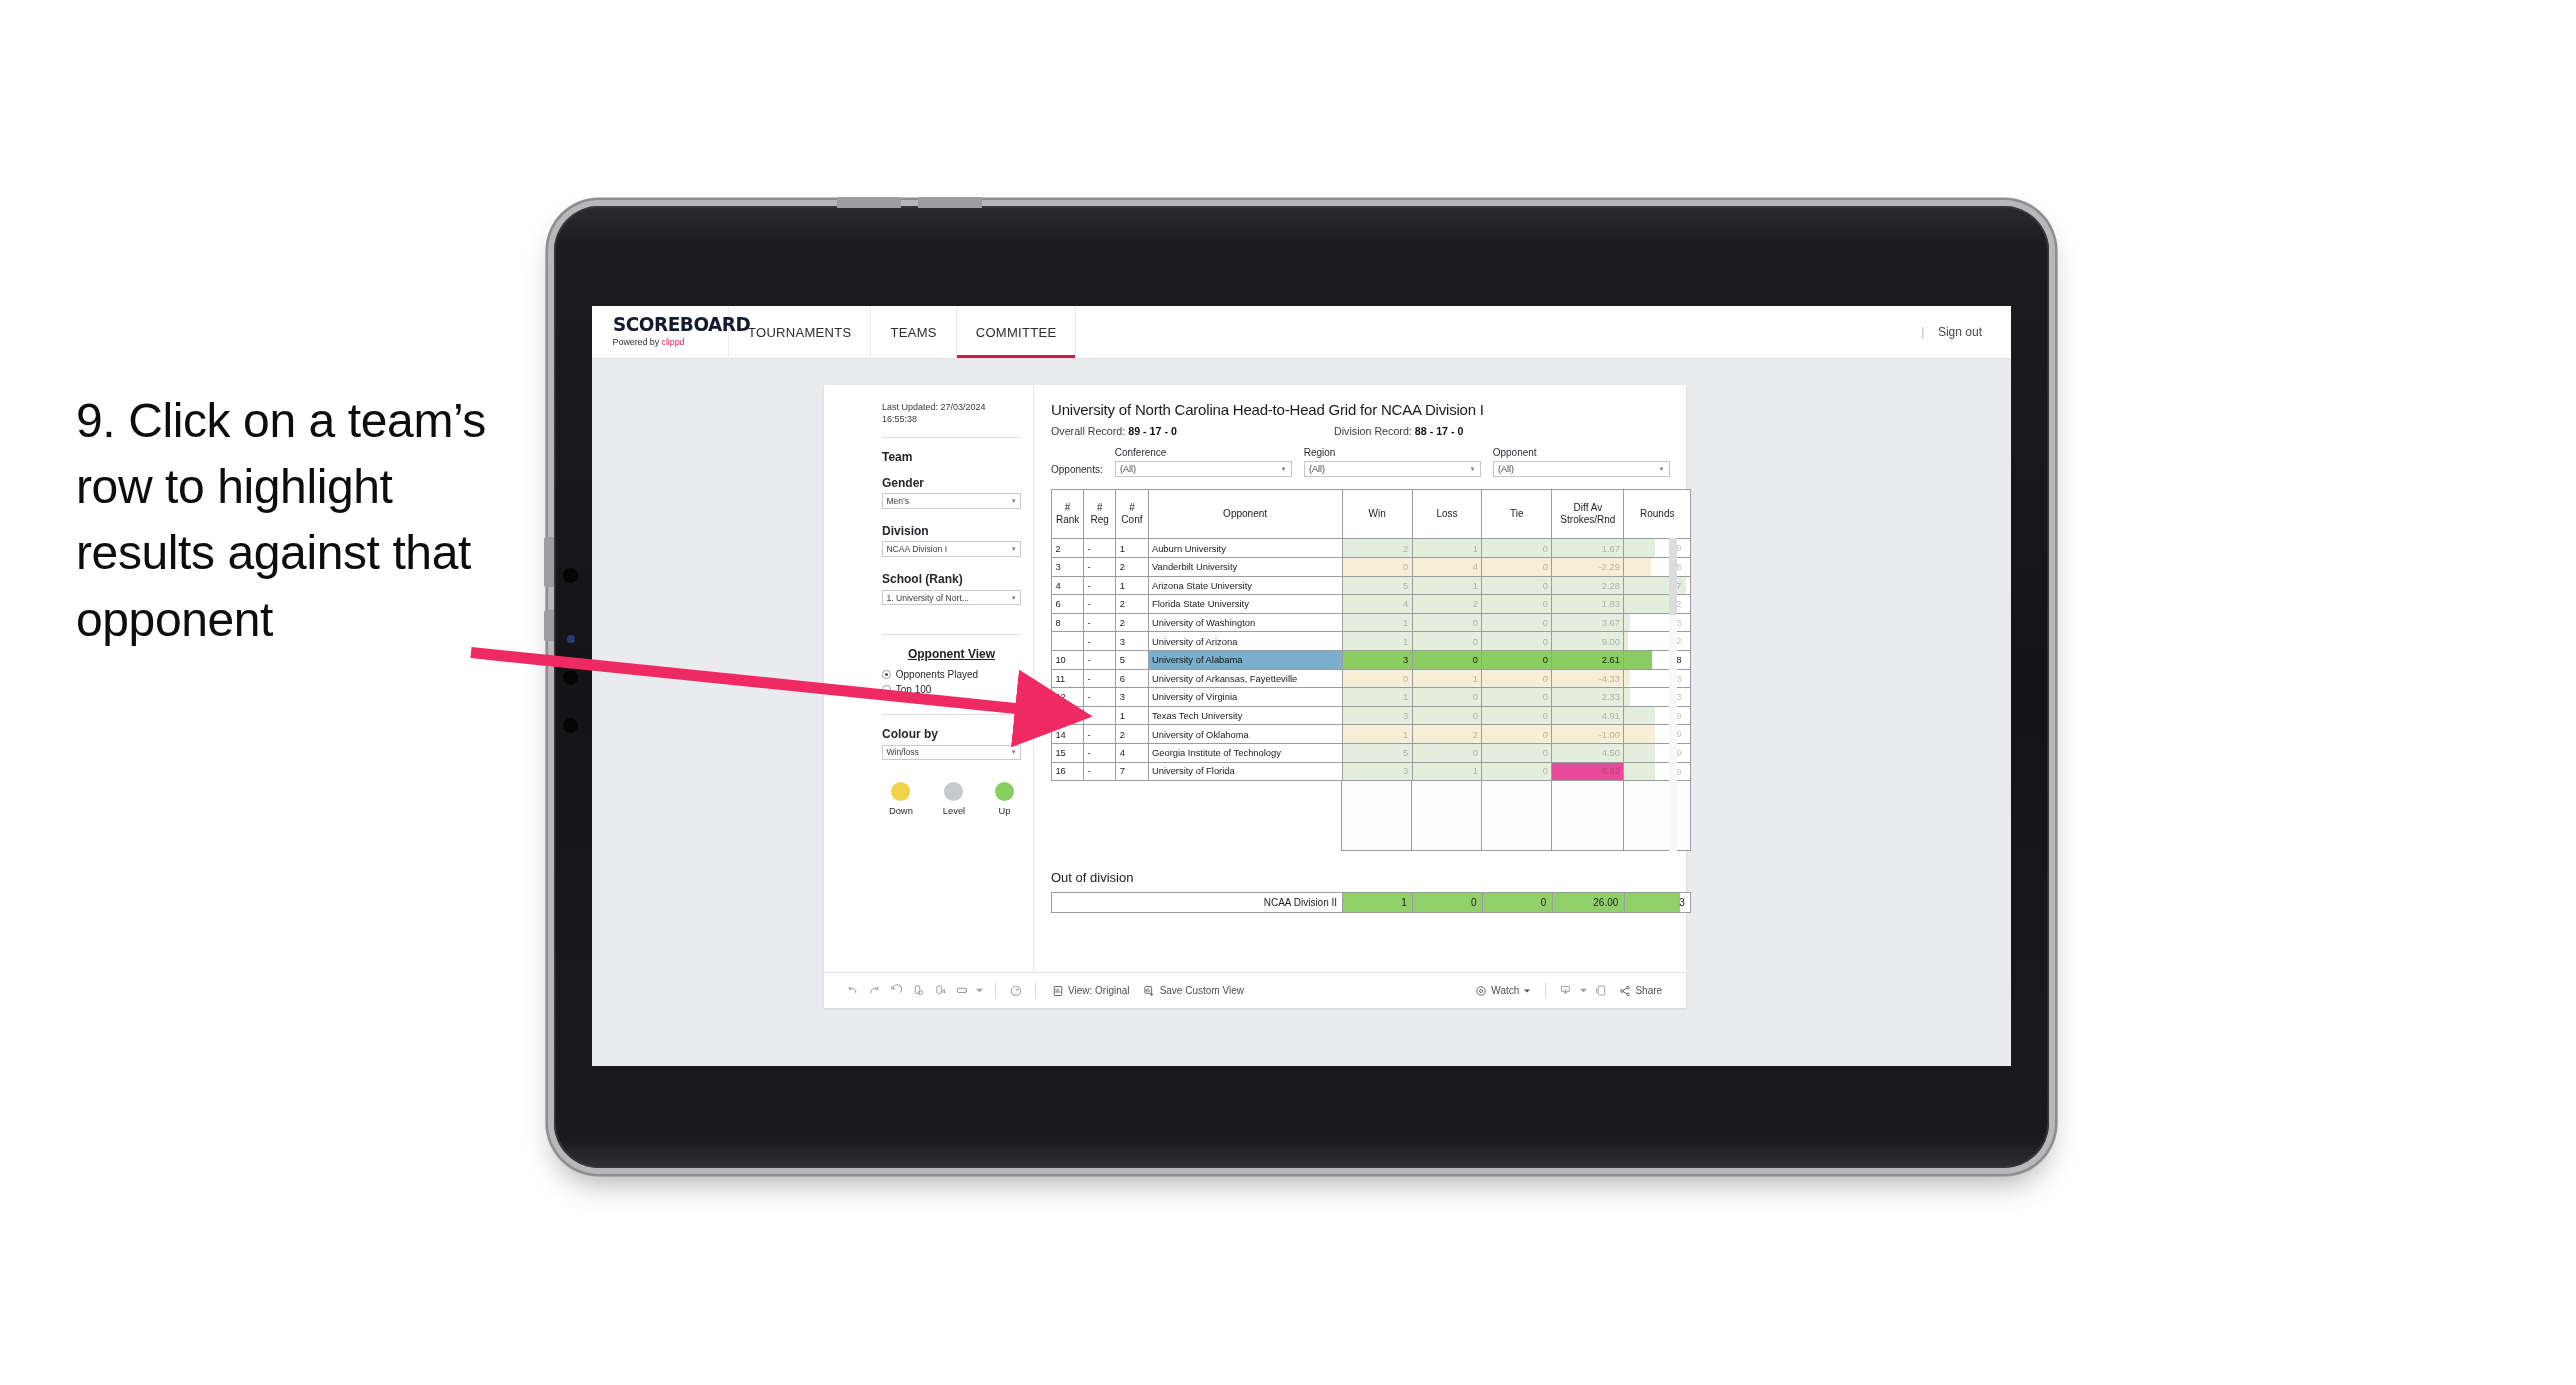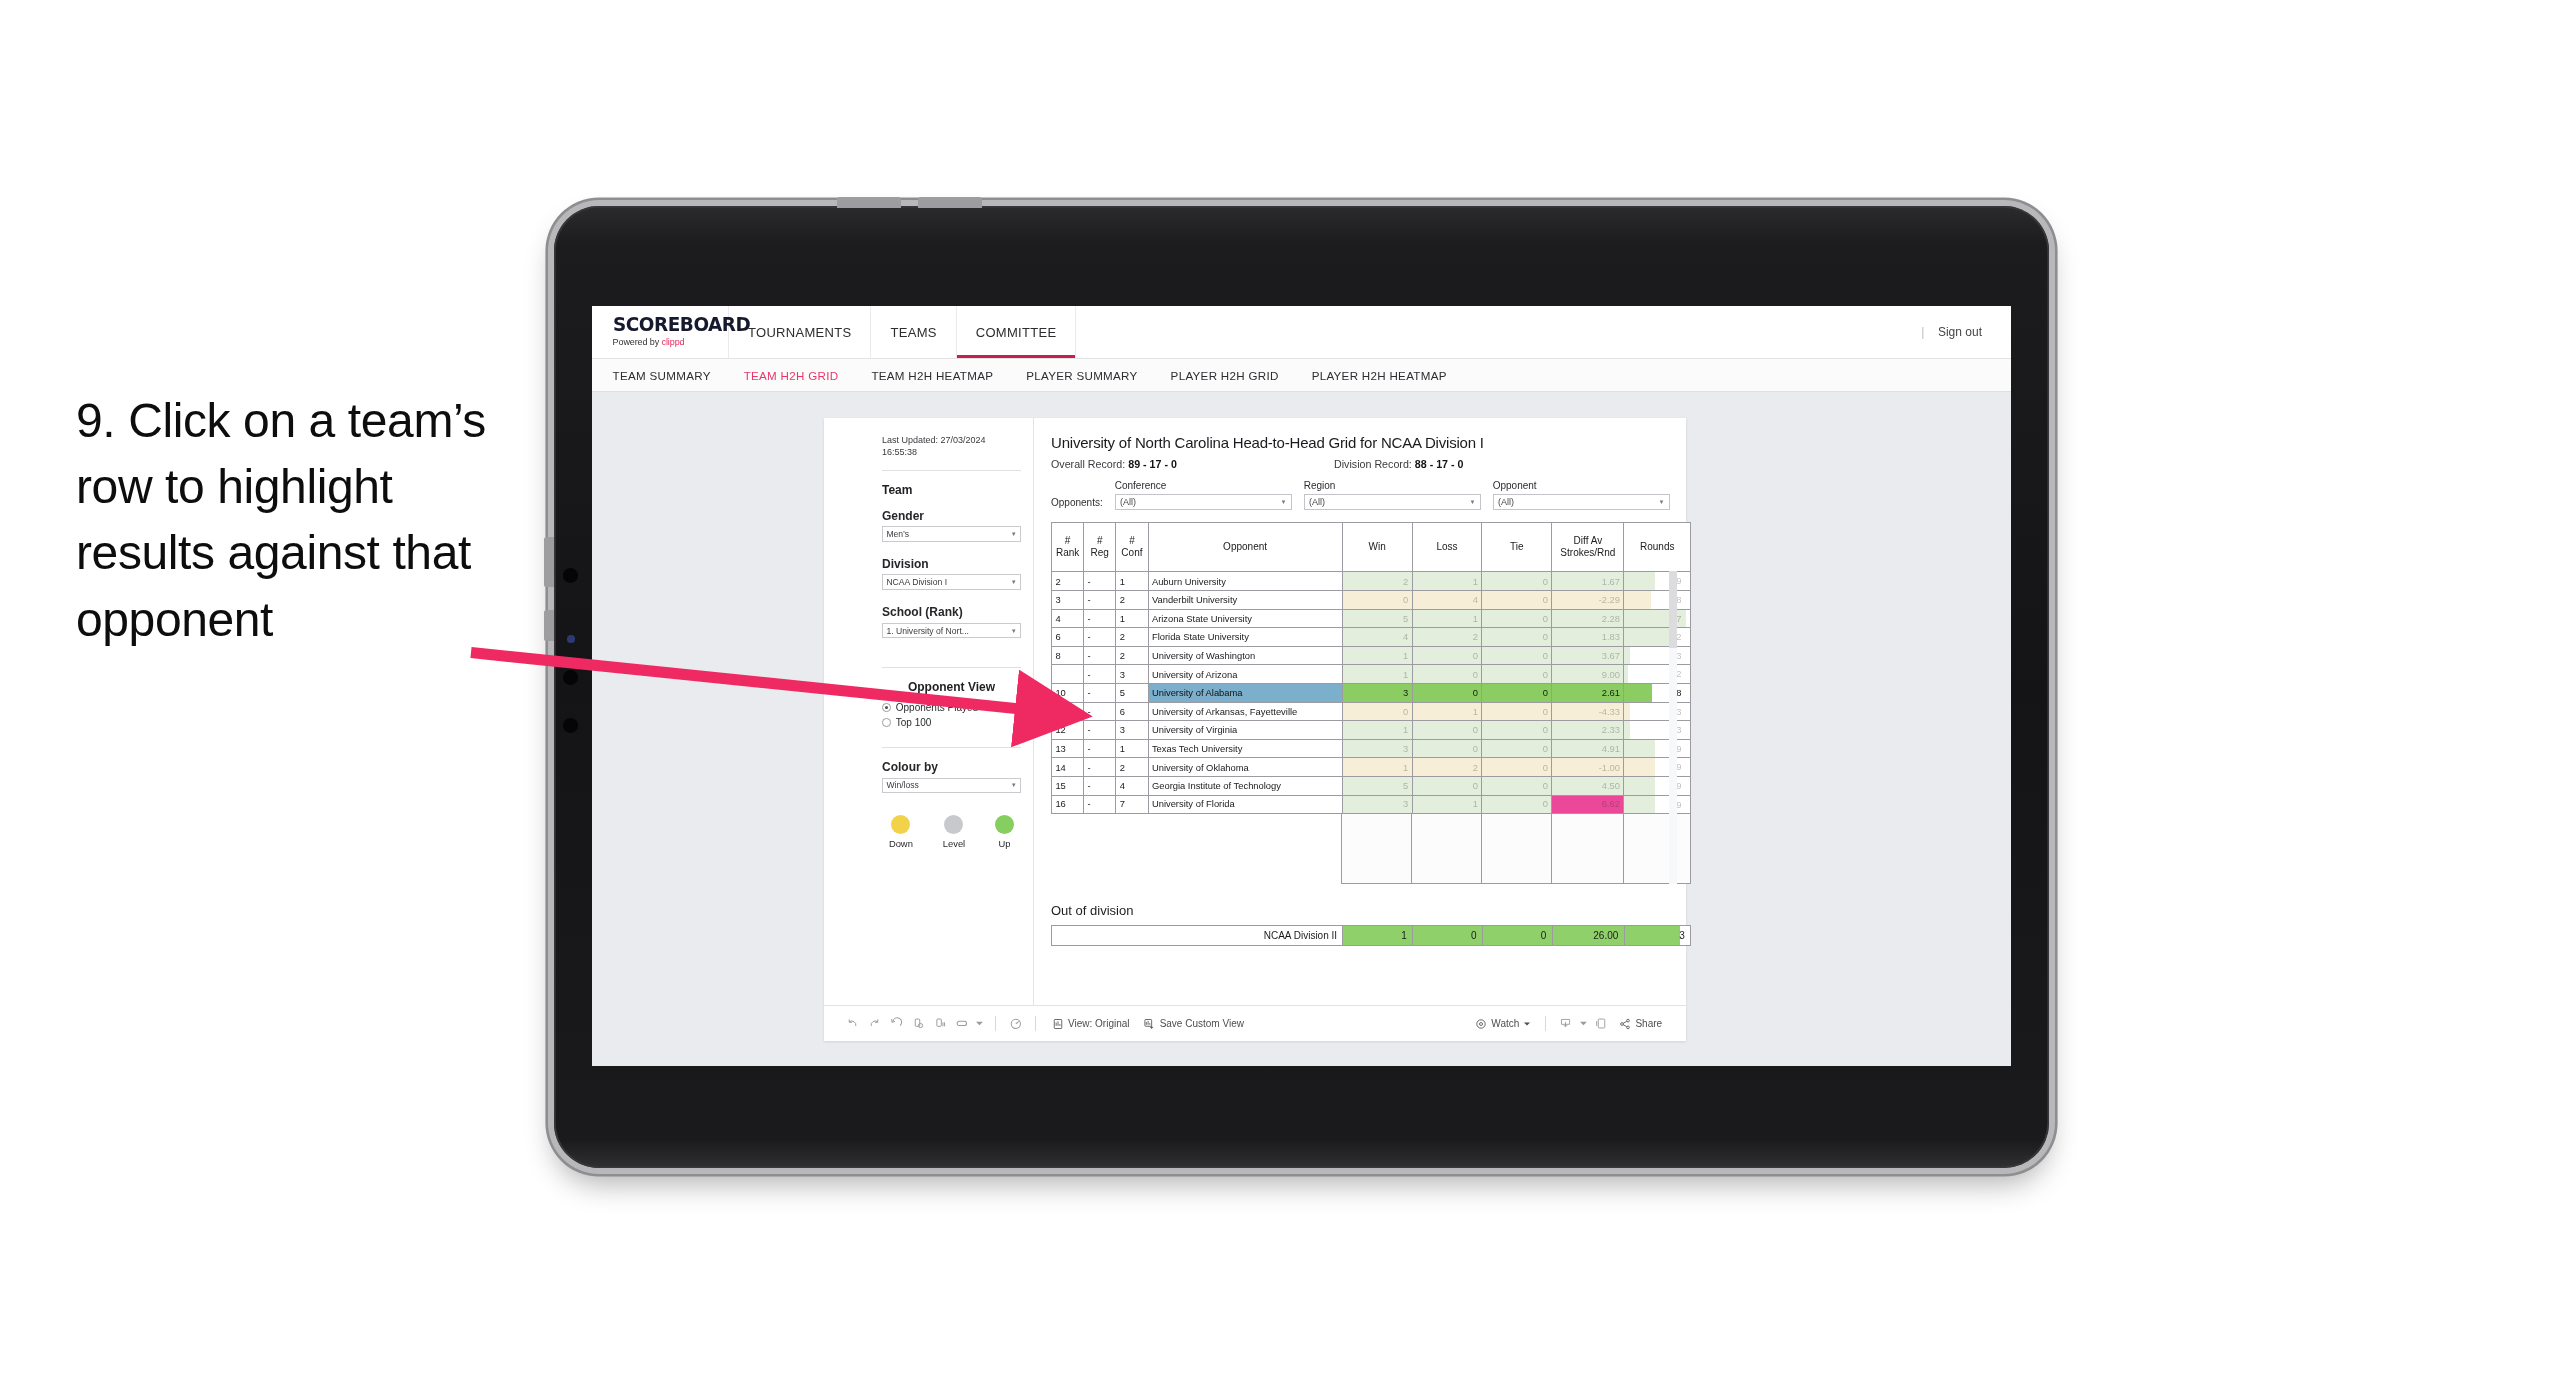--- a/index.html
+++ b/index.html
@@ -110,21 +110,21 @@
 
   
   #filters {
     width: 164px; padding: 15.5px 12px 0 12px;
     border-right: 0.9px solid #e4e4e7;
     font-size: 9.4px; color:#2f2f33;margin-left:46px;
   }
   #last-updated { font-size: 9px; color:#3a3a3f; line-height:1.35; }
   .fl-rule { height:0.9px; background:#e0e0e3; margin: 12px 0 12px 0; }
   .fl-h { font-size: 12px; font-weight: 700; color:#1f1f23; margin-bottom: 12px; }
-  .fl-h.center { text-align:center; }
+  .fl-h.center { text-align:center;text-decoration:underline; }
   .fl-label { font-size: 12px; font-weight:700; color:#27272b; margin-bottom:3.4px; }
   .fl-select {
     height: 15.5px; border:0.9px solid #c9c9ce; background:#fff;
     display:flex; align-items:center; justify-content:space-between;
     padding: 0 3.4px; font-size:8.6px; color:#3c3c41; margin-bottom: 15.5px;
     overflow:hidden; white-space:nowrap;
   }
   .caret { font-size: 6px; color:#7a7a80; }
   .radio-row { display:flex; align-items:center; gap:5.2px; margin-bottom:4.3px; font-size:10px; color:#2a2a2e;}
   .radio {
@@ -246,28 +246,20 @@
       <div class="topnav-item">TOURNAMENTS</div>
       <div class="topnav-item">TEAMS</div>
       <div class="topnav-item active">COMMITTEE</div>
       <div id="topnav-spacer"></div>
       <div id="topnav-right">
         <span id="topnav-divider">|</span>
         <span>Sign out</span>
       </div>
     </div>
 
-    <div id="subnav">
-      <span>TEAM SUMMARY</span>
-      <span class="active">TEAM H2H GRID</span>
-      <span>TEAM H2H HEATMAP</span>
-      <span>PLAYER SUMMARY</span>
-      <span>PLAYER H2H GRID</span>
-      <span>PLAYER H2H HEATMAP</span>
-    </div>
 
     <div id="viz-wrap">
       <div id="viz">
         <div id="viz-body">
 
           <div id="filters">
             <div id="last-updated">Last Updated: 27/03/2024 16:55:38</div>
             <div class="fl-rule"></div>
             <div class="fl-h">Team</div>
 

